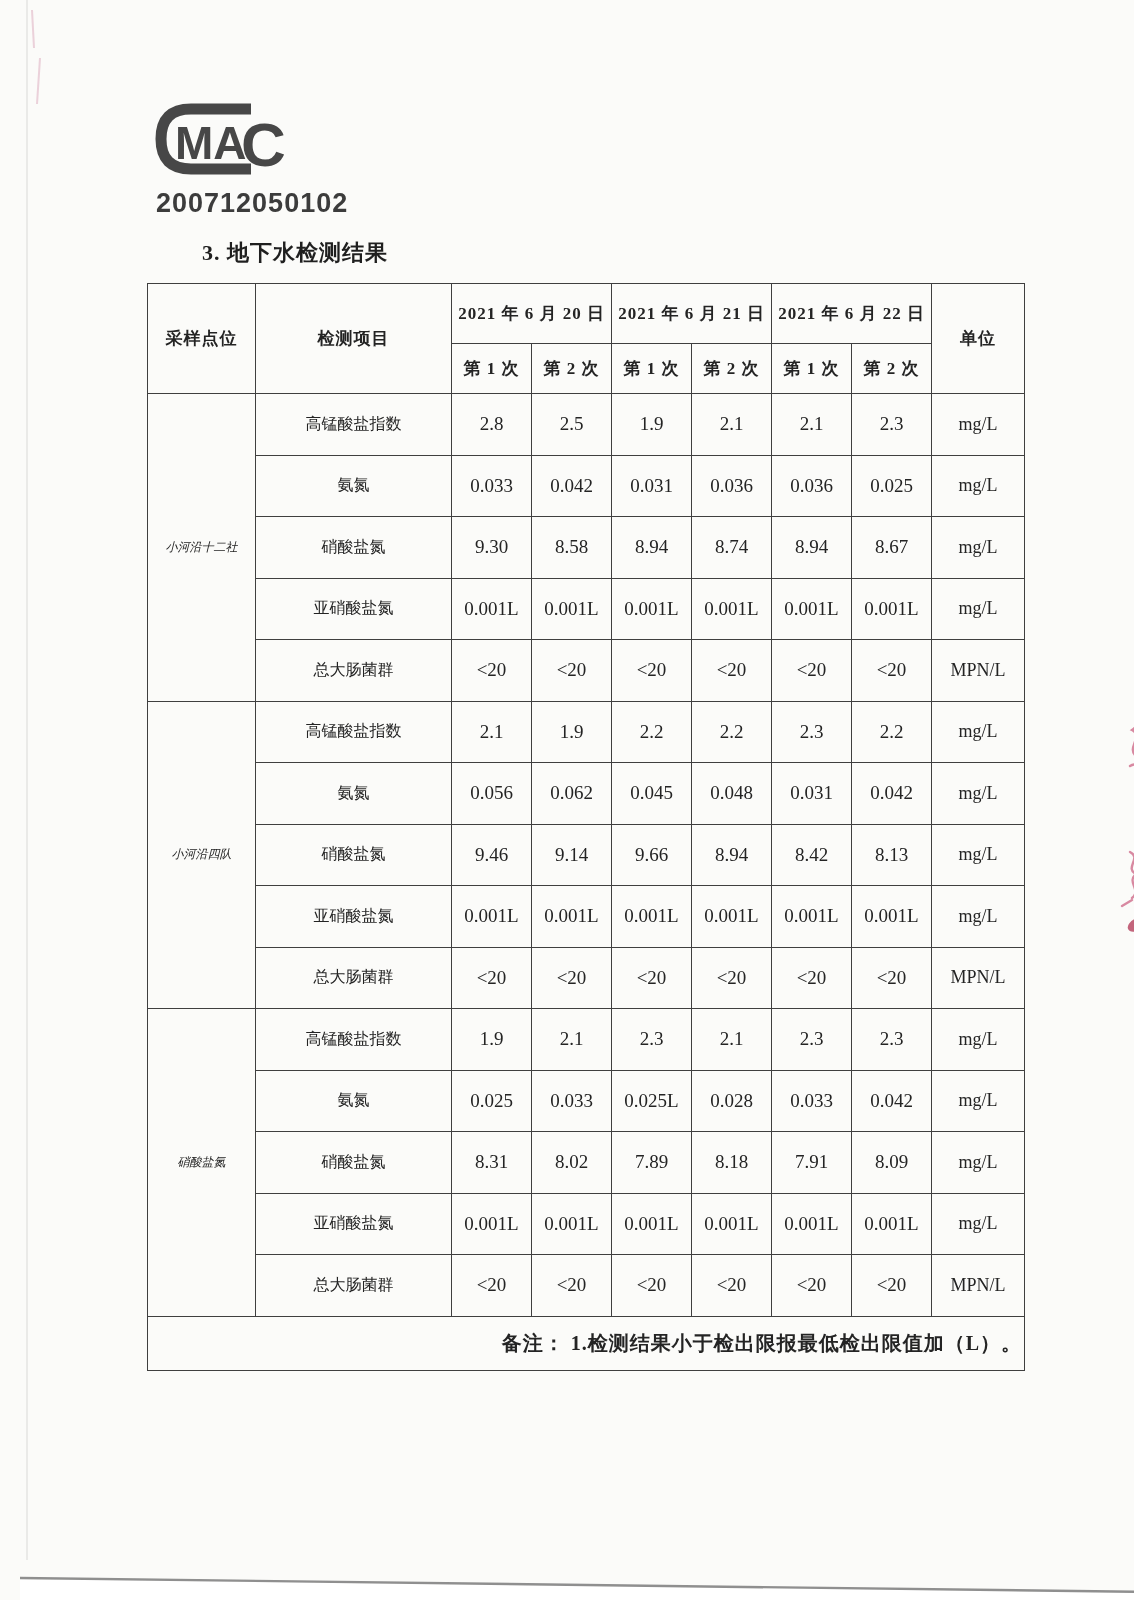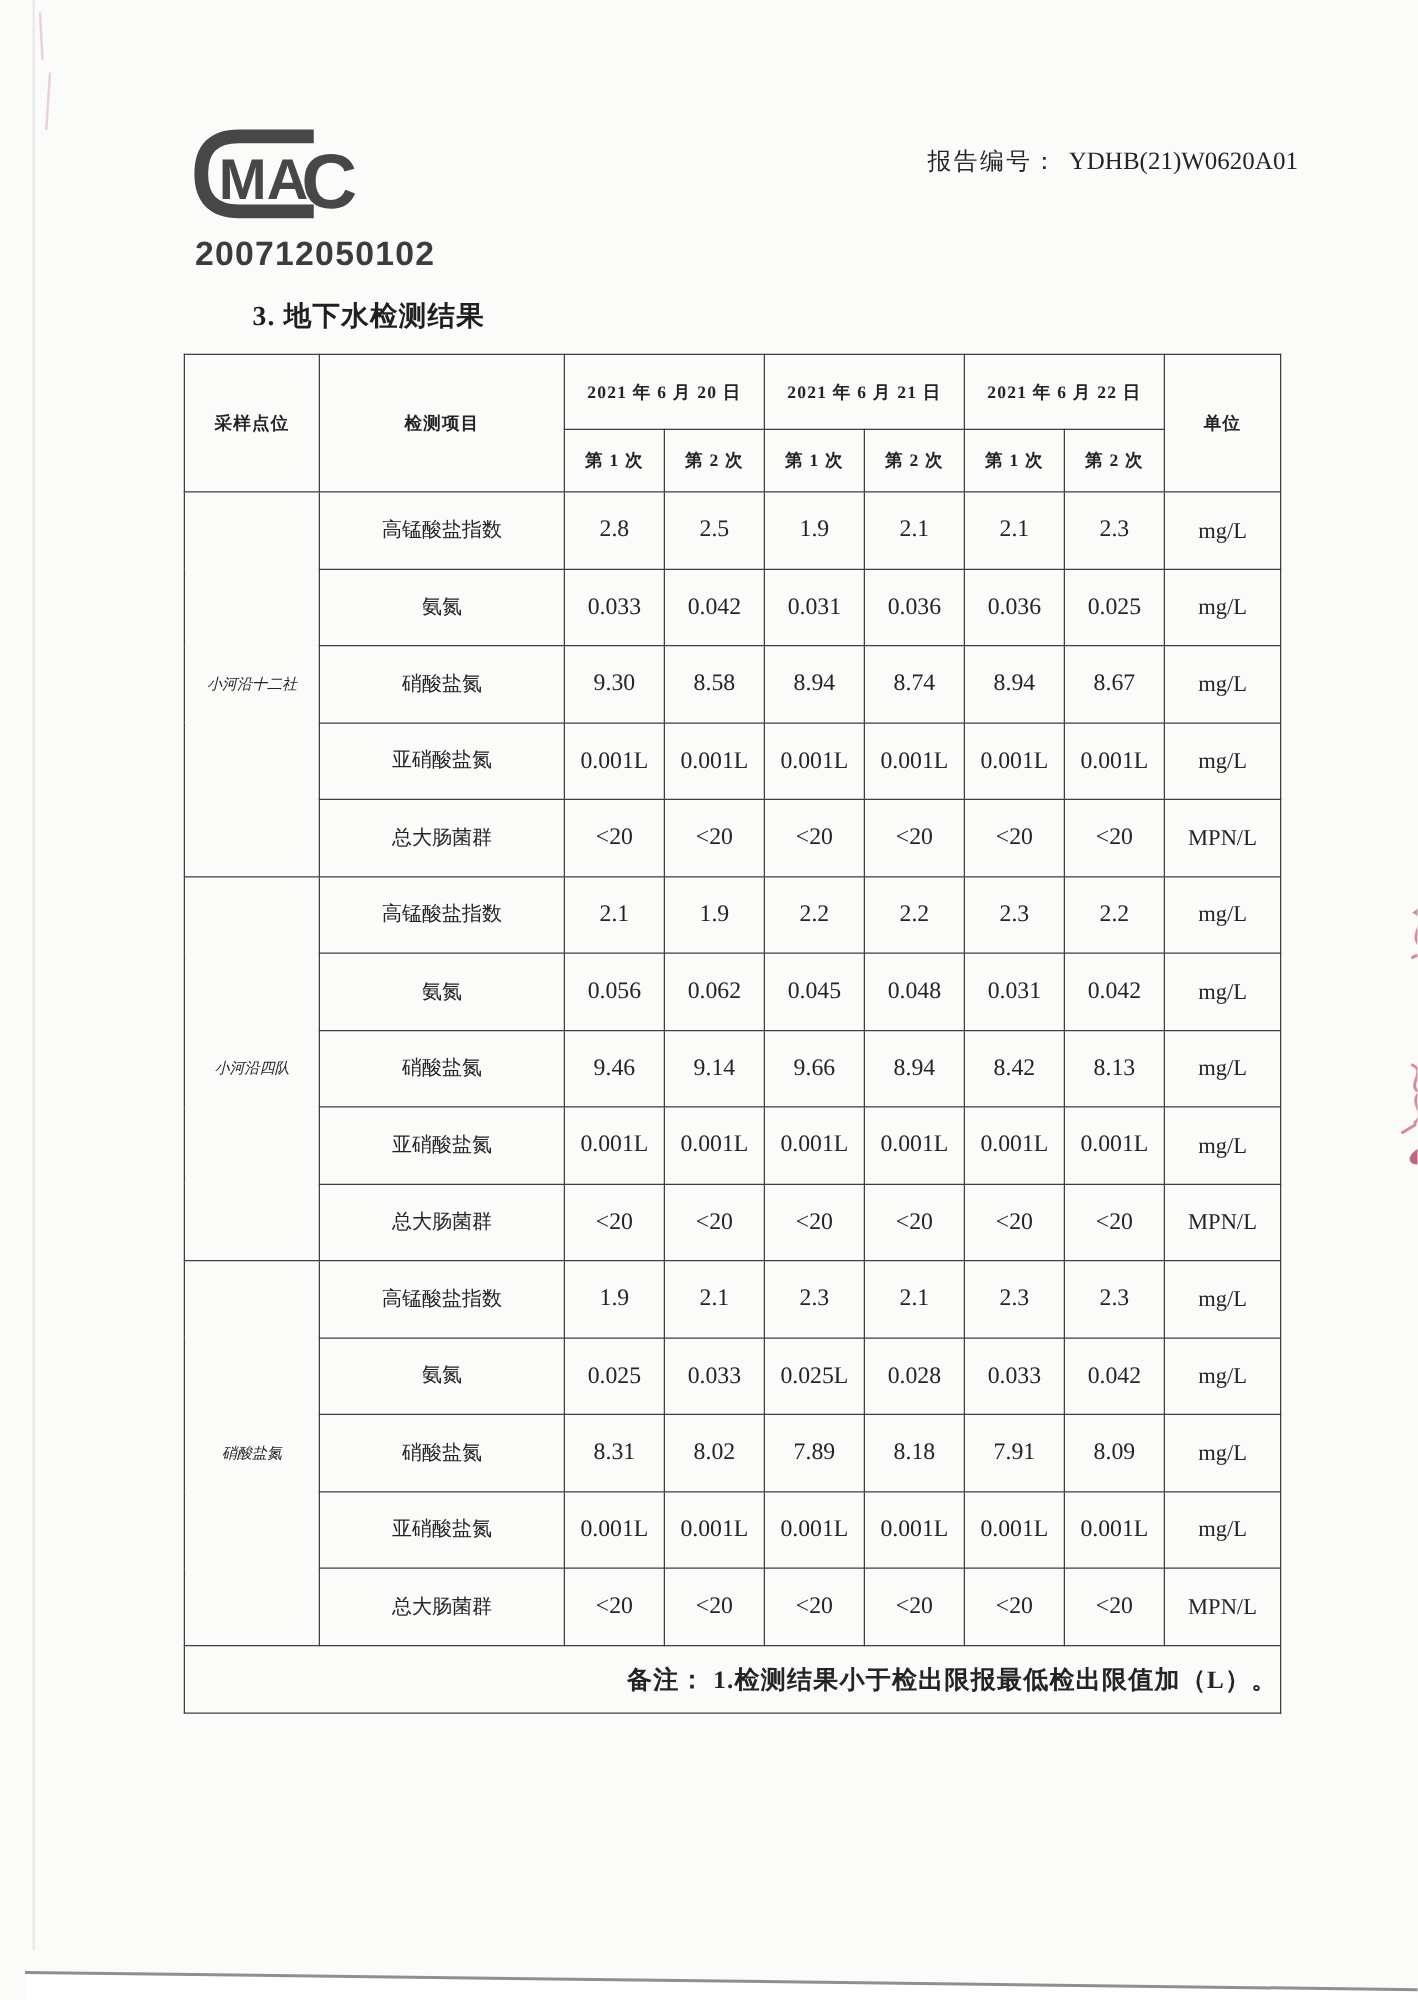--- a/index.html
+++ b/index.html
@@ -30,21 +30,21 @@
   table.doc-table{
     position:absolute;left:127px;top:283px;
     border-collapse:collapse;table-layout:fixed;
     background:transparent;
   }
   .doc-table th,.doc-table td{
     border:1.6px solid #3f3f3f;
     text-align:center;vertical-align:middle;
     padding:0 2px;color:#242424;
   }
-  .doc-table thead th{font-weight:700;font-size:14px;letter-spacing:1px;}
+  .doc-table thead th{font-weight:700;font-size:17px;letter-spacing:1px;}
   .hrow1{height:60px;}
   .hrow2{height:50px;}
   .doc-table tbody tr.data-row{height:61.5px;}
   .site-cell{font-size:12px;line-height:1.55;padding:0 8px;font-style:italic;}
   .item-cell{font-size:16px;}
   .value-cell{font-size:19px;}
   .unit-cell{font-size:18px;}
   .note-row td{
     height:53px;text-align:right;padding-left:14px;
     font-size:20px;font-weight:600;letter-spacing:1px;
@@ -65,23 +65,20 @@
 
   <div class="edge-shade"></div>
 
   <svg class="cma-logo" viewBox="0 0 160 88">
     <path d="M98,9 L38,9 Q8,9 8,39 Q8,69 38,69 L98,69" fill="none" stroke="#474747" stroke-width="11"></path>
     <text x="22" y="59" font-family="Liberation Sans, DejaVu Sans, sans-serif" font-weight="bold" font-size="46" fill="#474747">MA</text>
     <text x="88" y="66" font-family="Liberation Sans, DejaVu Sans, sans-serif" font-weight="bold" font-size="62" fill="#474747">C</text>
   </svg>
   <div class="cma-number">200712050102</div>
 
-  <div class="report-line">
-    <span class="lbl">报告编号：</span><span class="val">YDHB(21)W0620A01</span>
-  </div>
 
   <div class="section-title">3. 地下水检测结果</div>
 
   <table class="doc-table">
     <colgroup>
       <col style="width:108px">
         <col style="width:196px">
       <col style="width:80px">
         <col style="width:80px">
       <col style="width:80px">

